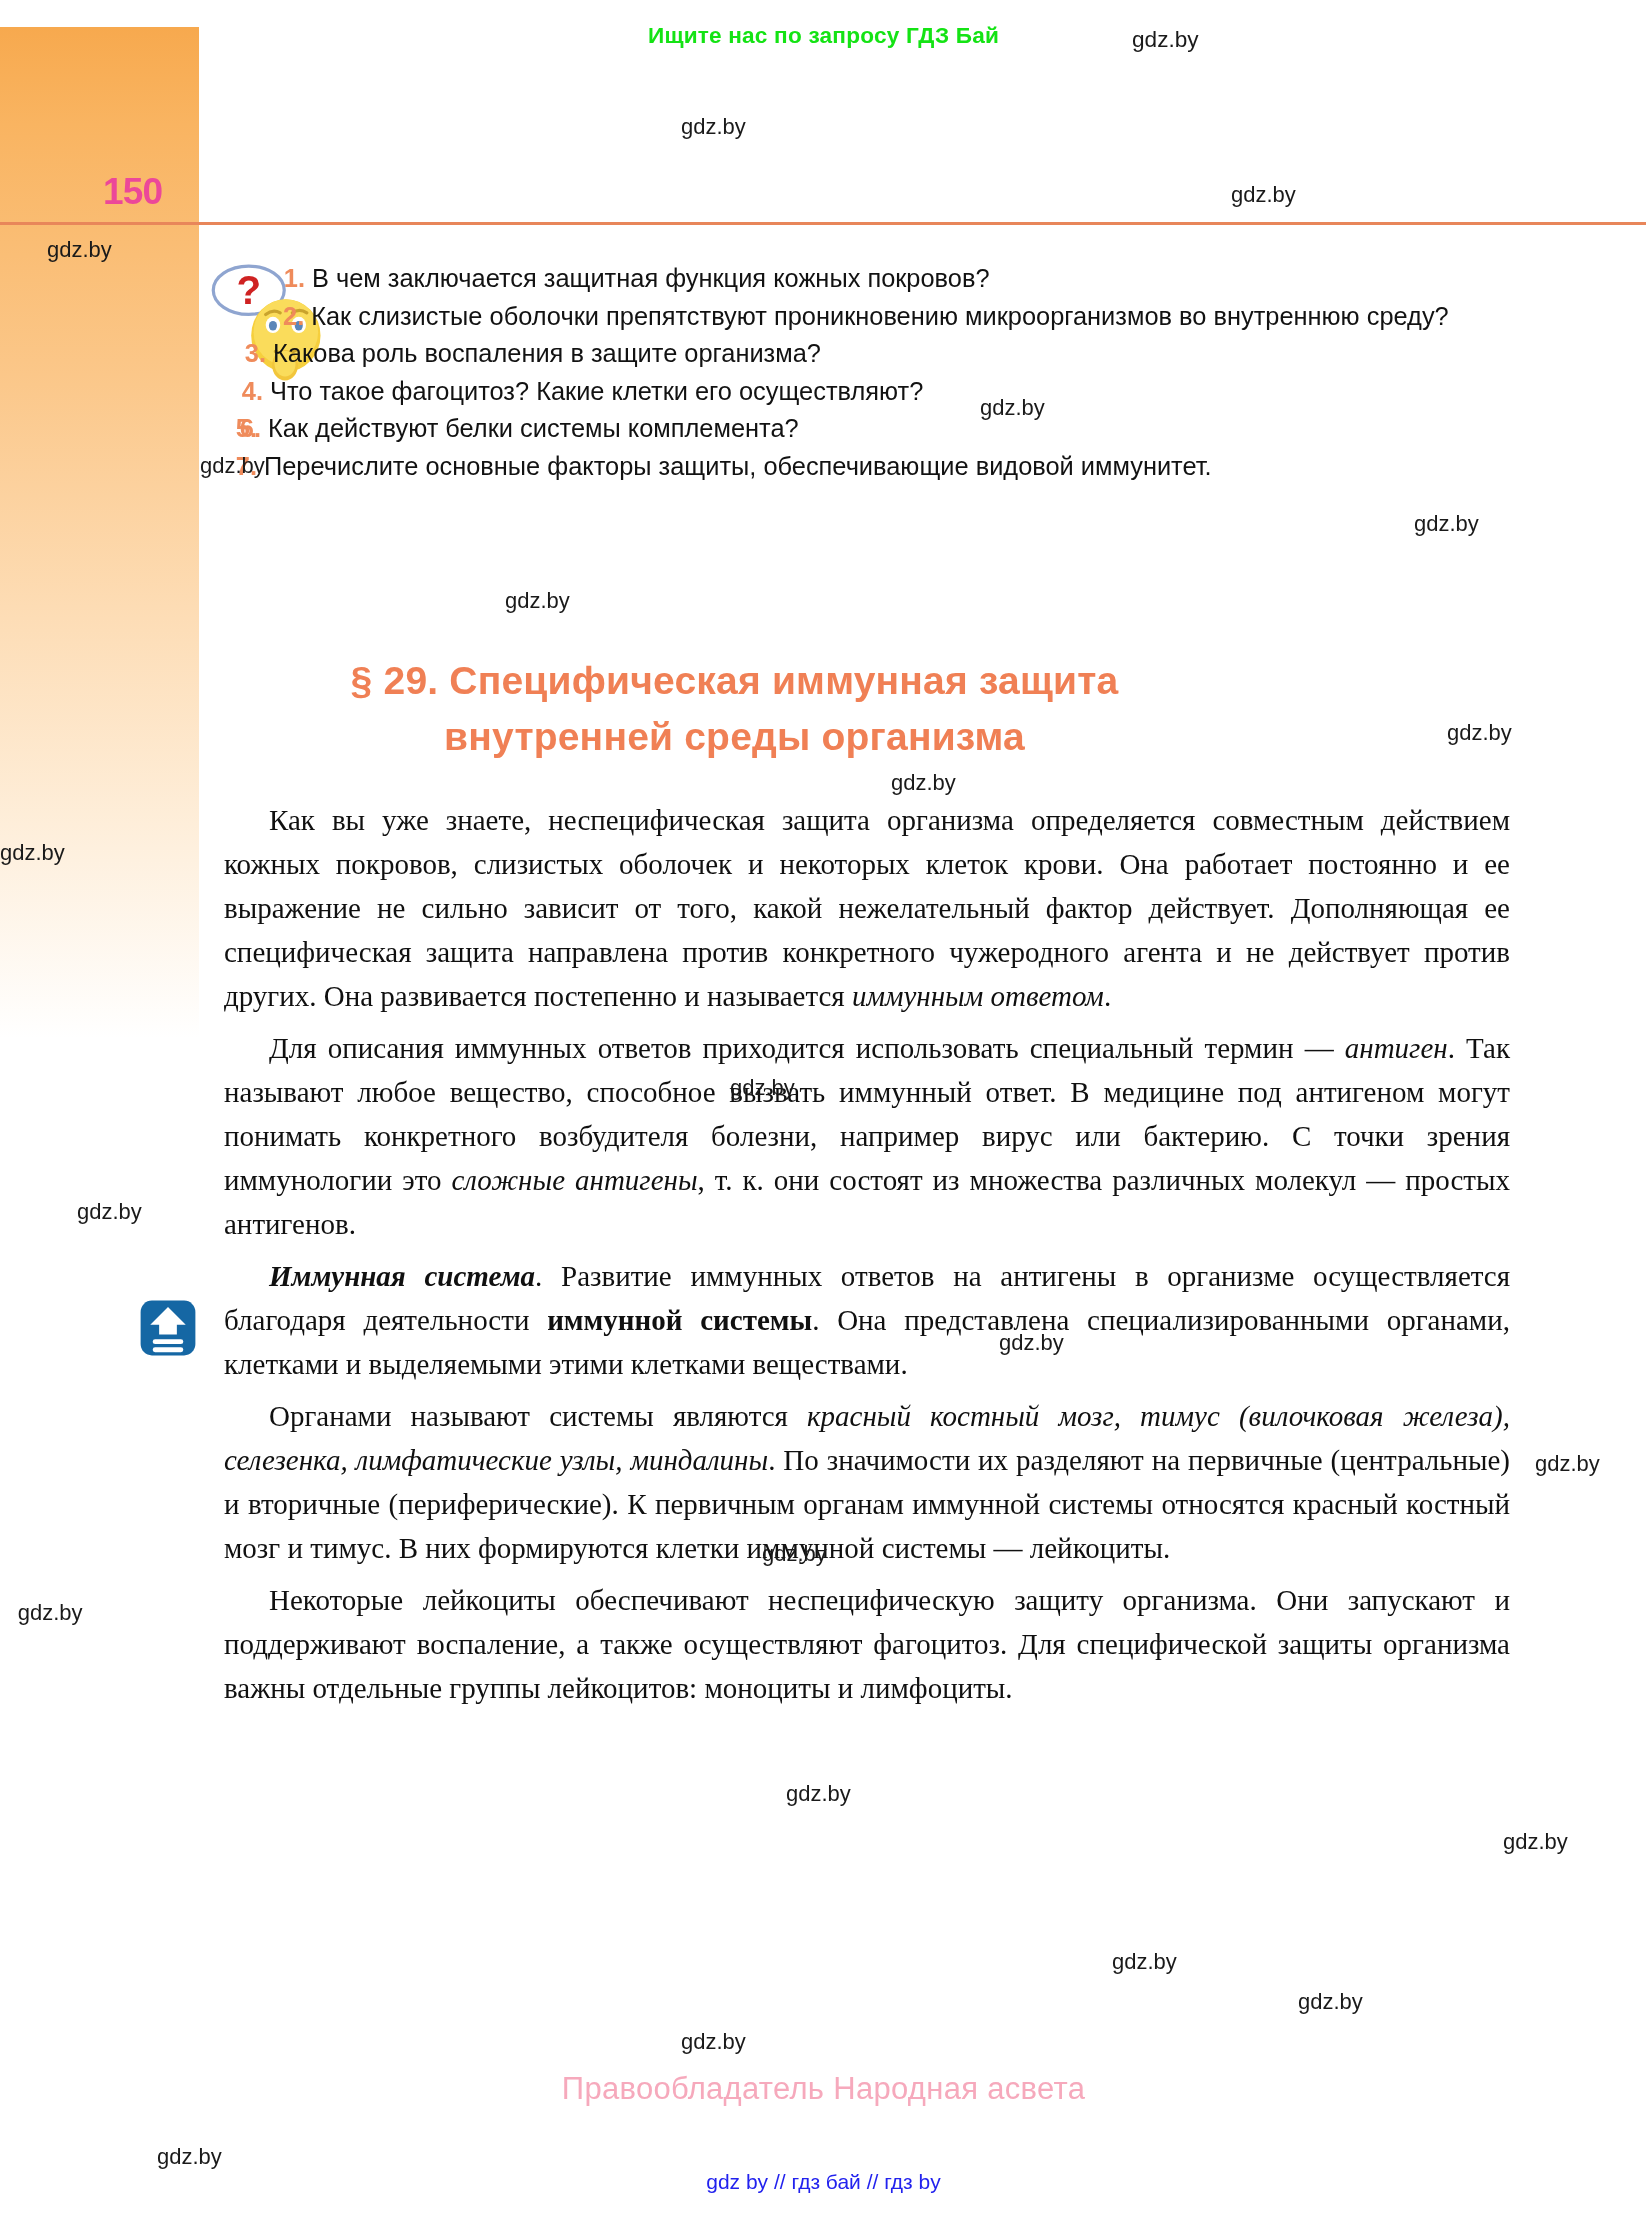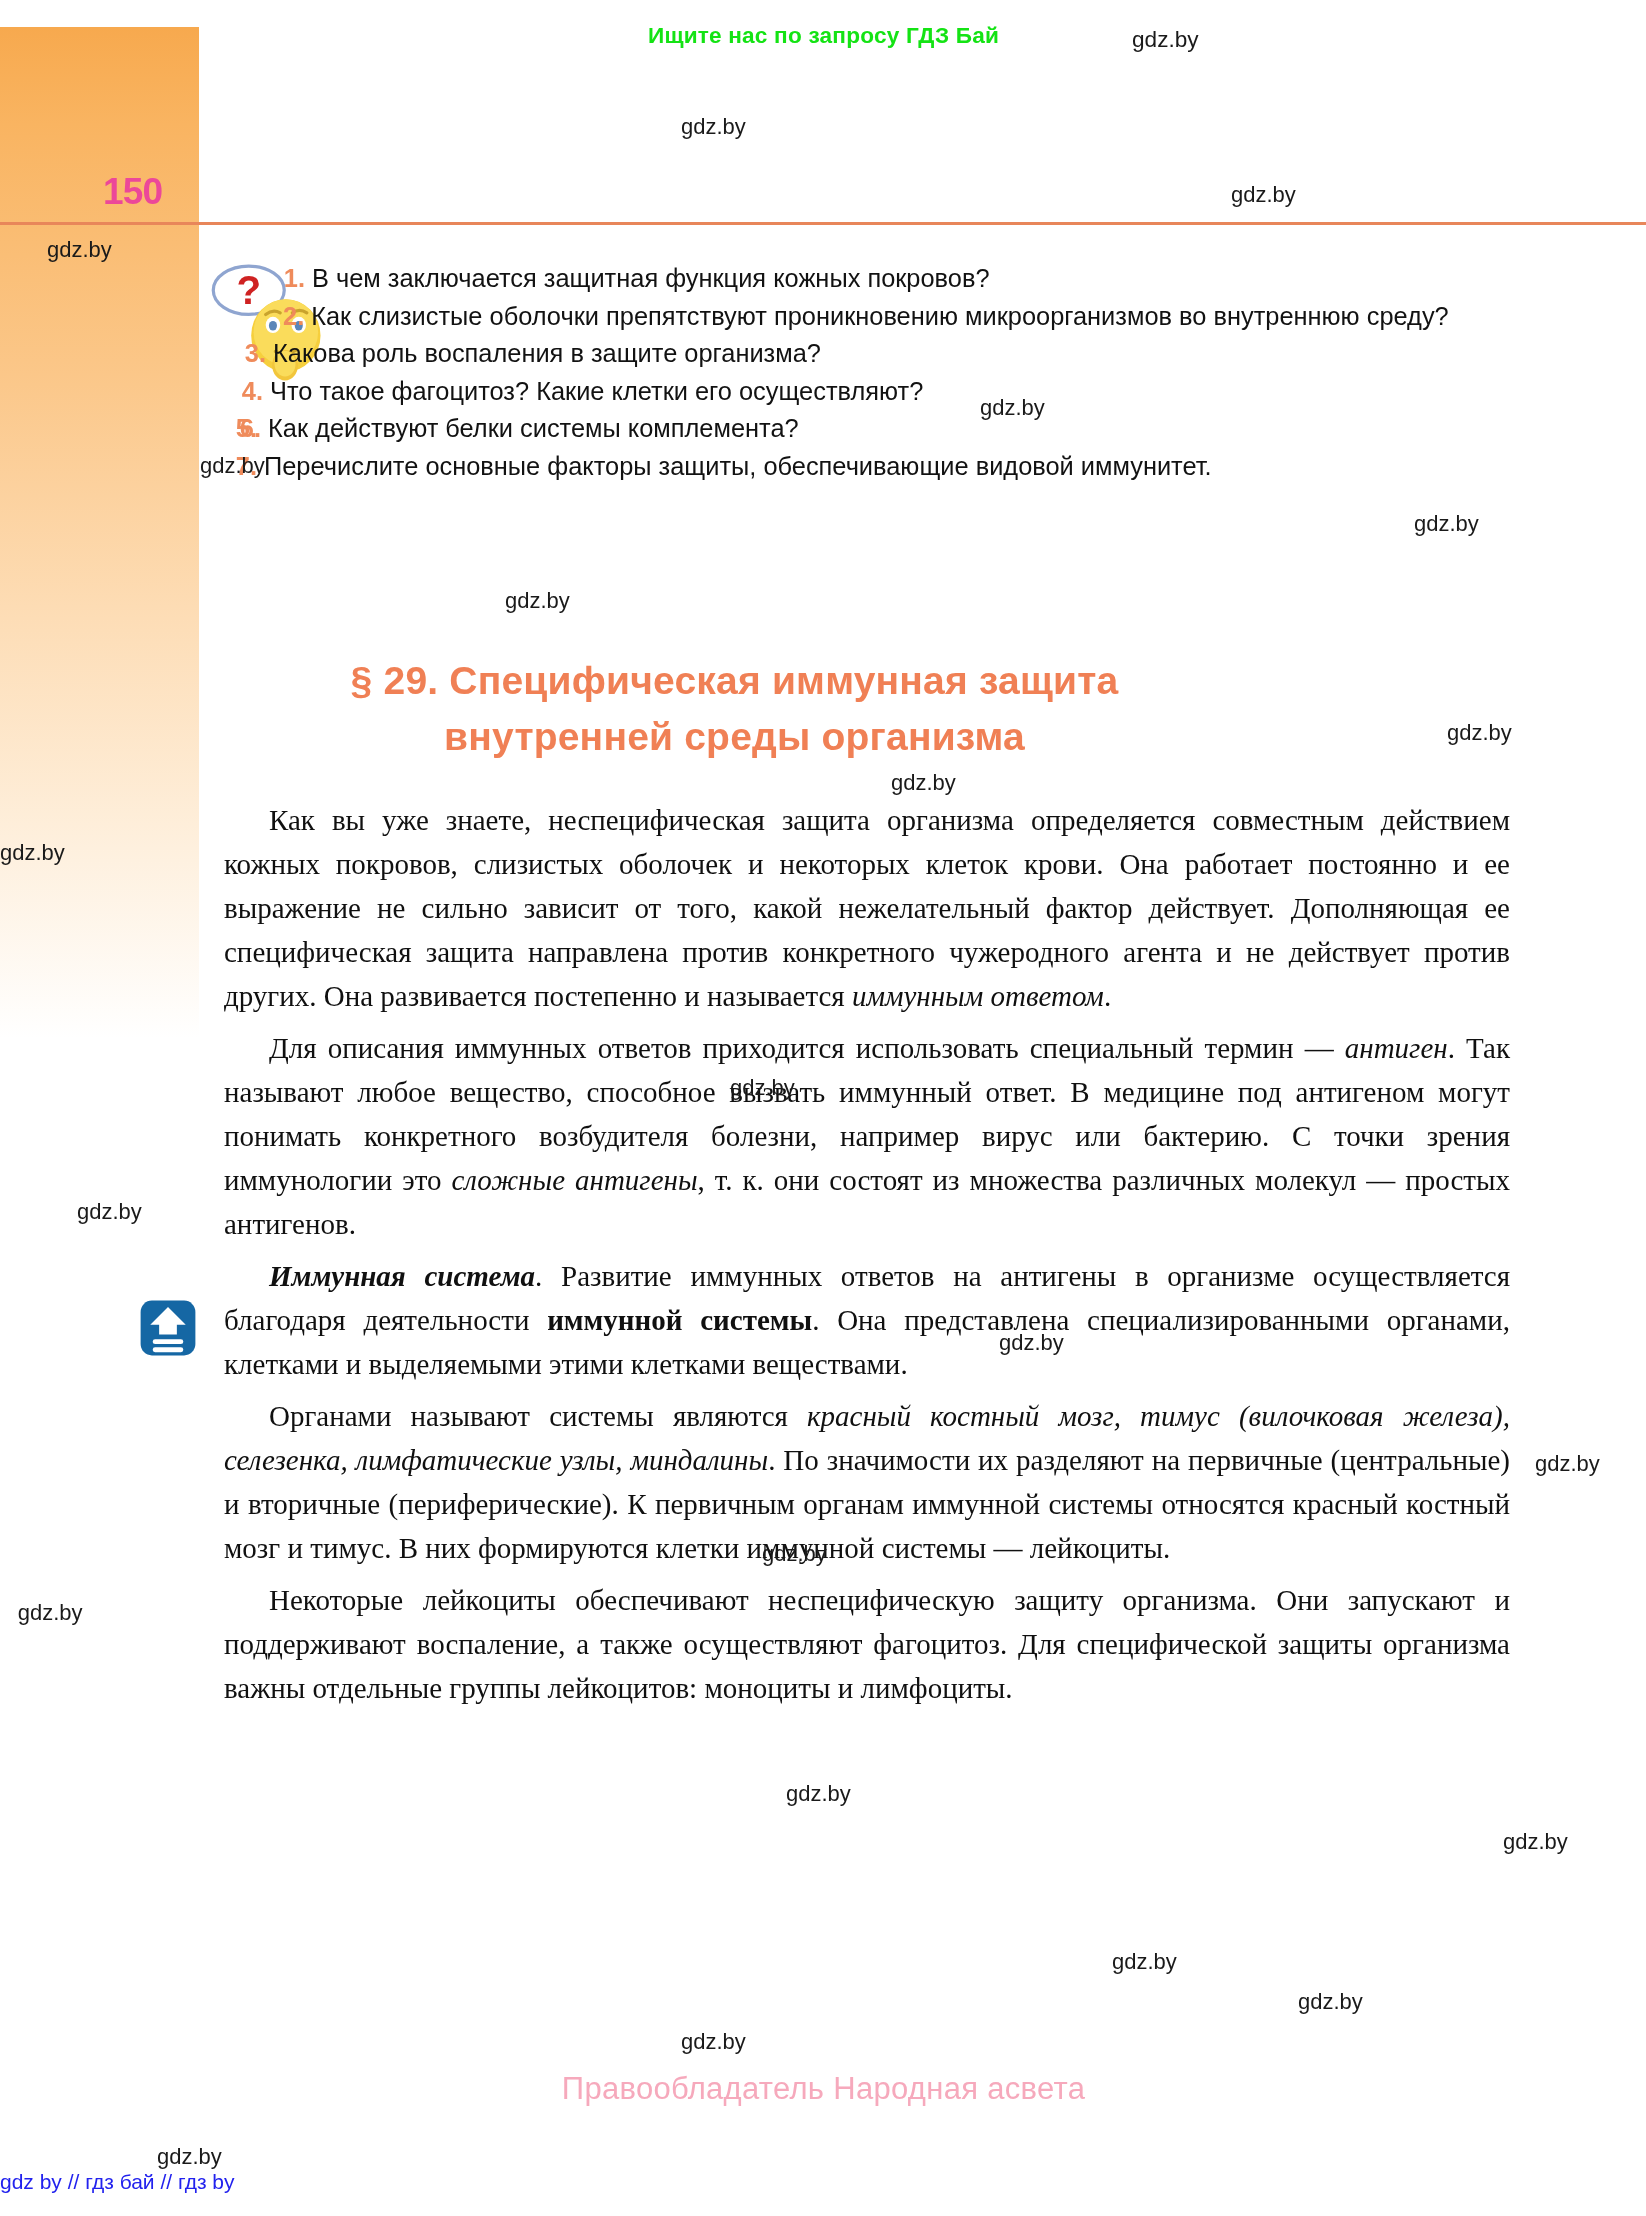--- a/index.html
+++ b/index.html
@@ -183,20 +183,21 @@
     font-family: "Liberation Sans", sans-serif;
     font-size: 31px;
     color: #f6a9bc;
     letter-spacing: 0.3px;
   }
   .bottom-links {
     position: absolute;
     left: 0;
     right: 0;
     top: 2170px;
+    text-align: center;
     font-family: "Liberation Sans", sans-serif;
     font-size: 21px;
     color: #2222ee;
   }
 </style>
 </head>
 <body>
 
 <div id="page">
 

